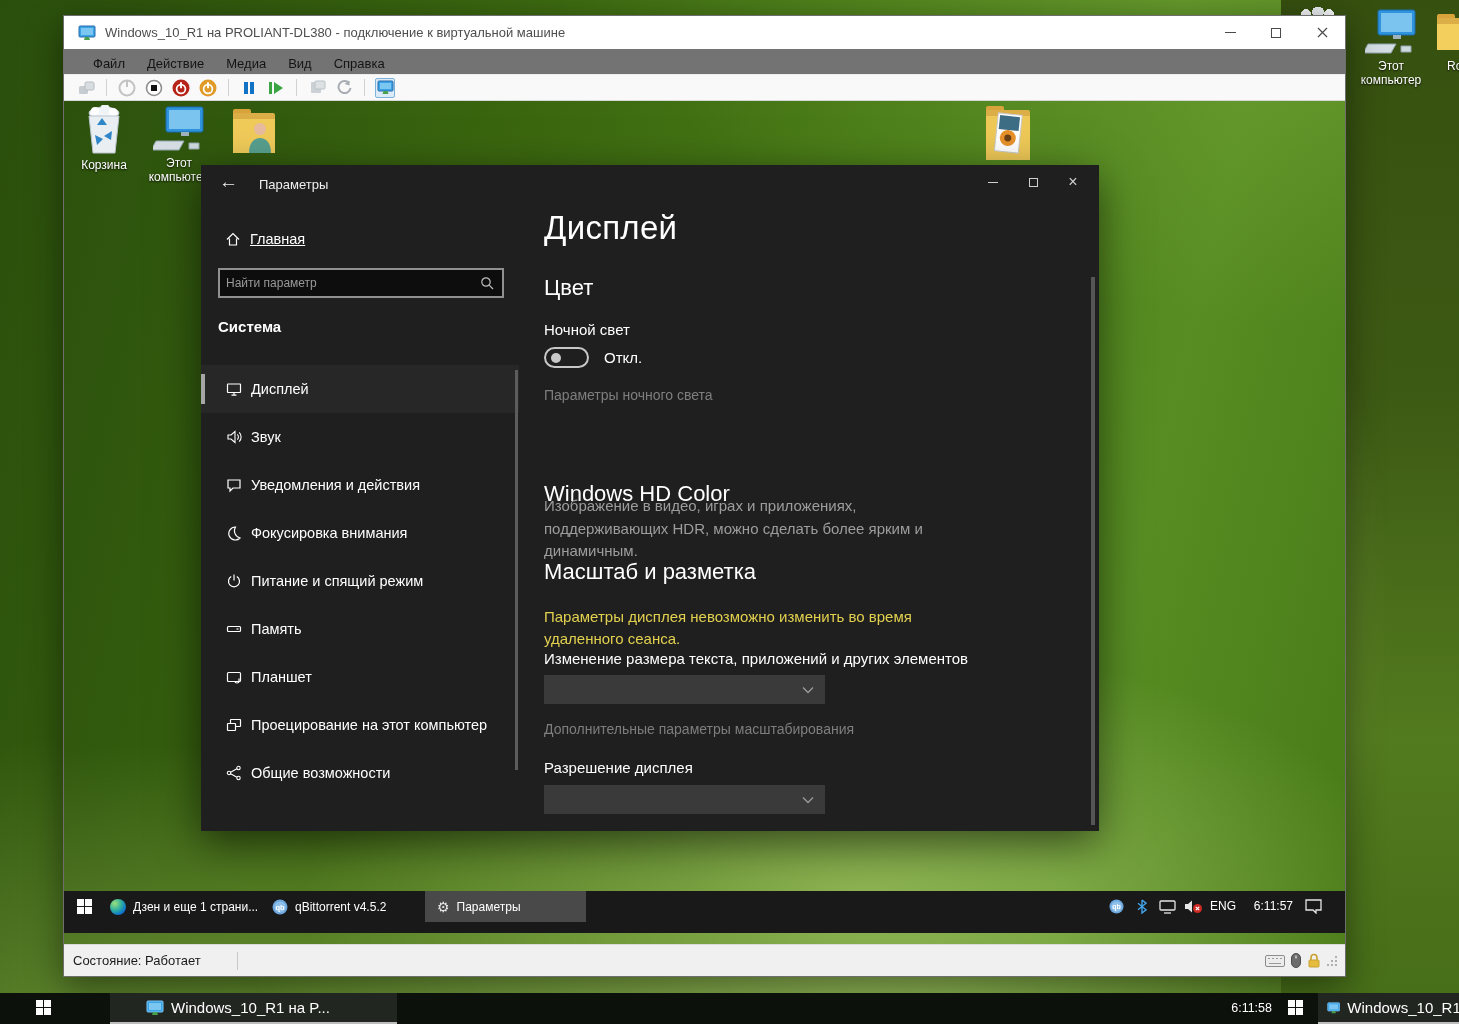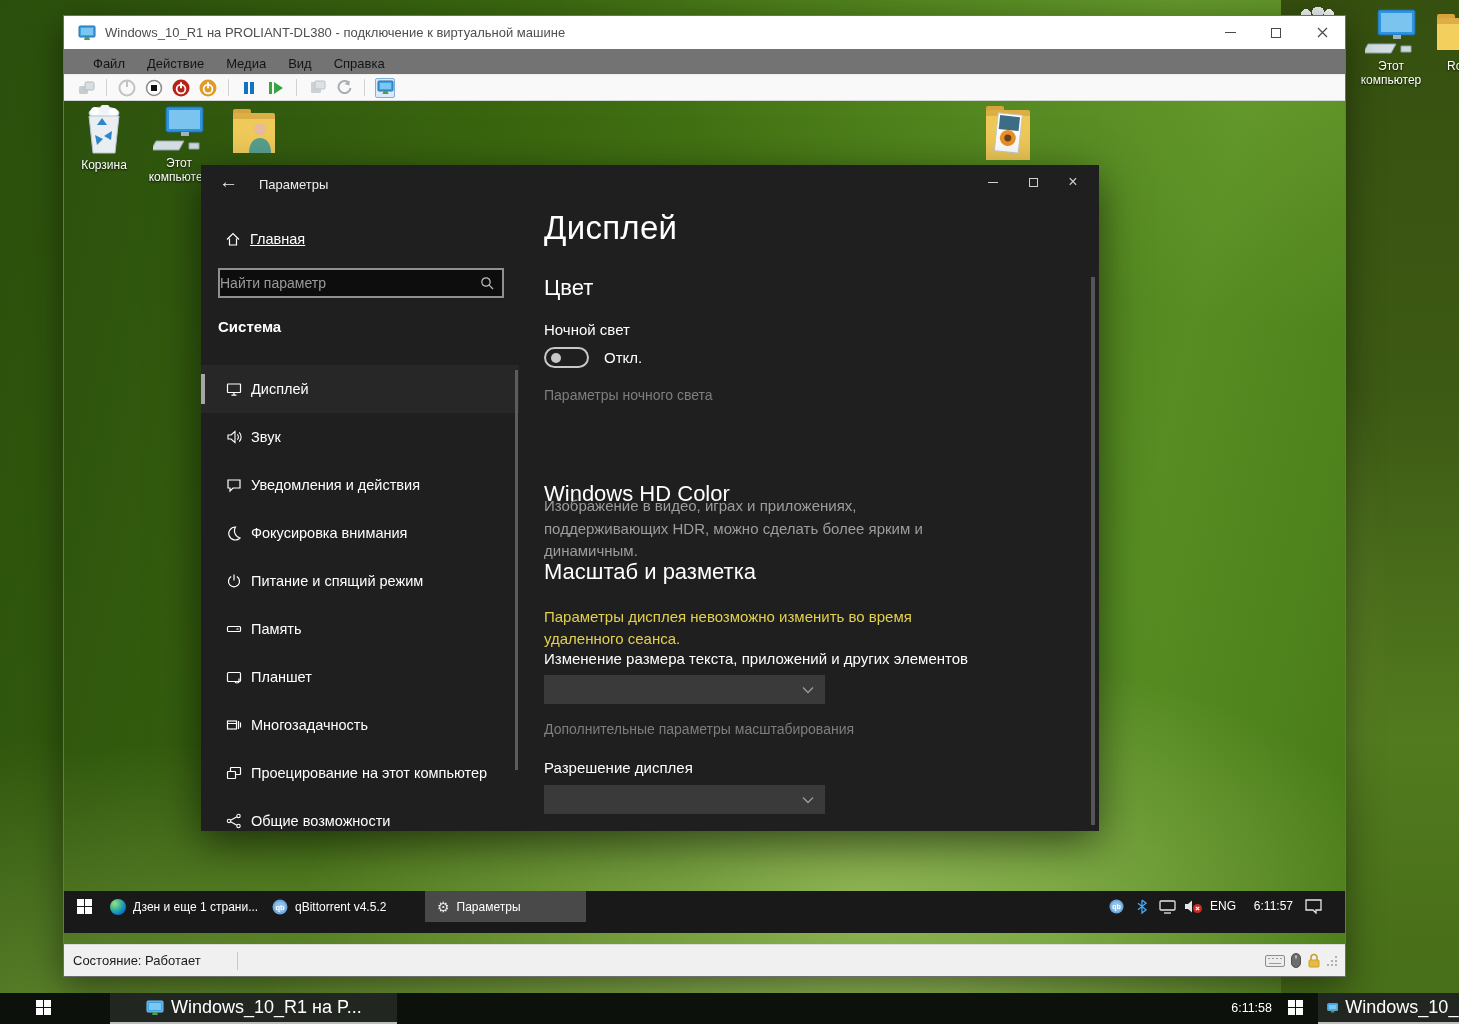--- a/index.html
+++ b/index.html
@@ -63,21 +63,21 @@
   .s-cap { width:40px; height:26px; display:flex; align-items:center; justify-content:center; }
   .s-cap-min i { display:block; width:10px; height:1px; background:#cfcfcf; }
   .s-cap-max i { display:block; width:9px; height:9px; border:1px solid #cfcfcf; }
   .s-cap-close { color:#cfcfcf; font-size:16px; line-height:1; }
 
   .s-home { position:absolute; left:0; top:56px; width:318px; height:36px; display:flex; align-items:center; padding-left:24px; }
   .s-home .lbl { margin-left:9px; font-size:14.5px;text-decoration:underline; }
   .s-search { position:absolute; left:17px; top:103px; width:286px; height:30px;
     background:#0d0d0d; border:2px solid #909090; display:flex; align-items:center; }
   .s-search input { flex:1; background:transparent; border:0; outline:none; color:#e8e8e8;
-    font-size:14px; padding:0 0; font-family:inherit; }
+    font-size:12px; padding:0 6px; font-family:inherit; }
   .s-search input::placeholder { color:#9a9a9a; }
   .s-search .mag { margin-right:8px; }
   .s-section { position:absolute; left:17px; top:153px; font-size:15px; font-weight:bold; }
 
   .s-nav { position:absolute; left:0; top:200px; width:318px; }
   .s-item { position:relative; height:48px; display:flex; align-items:center; padding-left:24px; font-size:14.5px; }
   .s-item .ic { width:17px; display:flex; justify-content:center; }
   .s-item .lbl { margin-left:9px; white-space:nowrap; }
   .s-item.selected { background:#272727; }
   .s-item.selected::before { content:""; position:absolute; left:0; top:9px; width:4px; height:30px; background:#a6a6a6; }
@@ -110,21 +110,21 @@
   
   .vm-status { position:absolute; left:0; bottom:0; width:1281px; height:32px; background:#f0f0f0;
     border-top:1px solid #dadada; display:flex; align-items:center;gap:24px; }
   .vm-status .stxt { font-size:13px; color:#1a1a1a; margin-left:9px; }
   .vm-status .ssep { width:1px; height:18px; background:#c9c9c9; margin-left:12px; }
   .status-right { position:absolute; right:7px; top:0; height:100%; display:flex; align-items:center; gap:6px; }
 
   
   .host-taskbar { position:absolute; left:0; top:993px; width:1459px; height:31px; background:#0d110c; }
   .host-item { position:absolute; top:0; height:31px; background:rgba(255,255,255,.09);
-    border-bottom:2px solid #bdbdbd; display:flex; align-items:center; color:#fff; font-size:18px; }
+    border-bottom:2px solid #bdbdbd; display:flex; align-items:center; color:#fff; font-size:15px; }
   .host-item .tlabel { margin-left:7px; white-space:nowrap; overflow:hidden; }
   .host-clock { position:absolute; top:0; height:31px; line-height:31px; color:#fff; font-size:12.5px; text-align:right; }
   .host-start { position:absolute; top:7px; }
 
   .recycle-peek { position:absolute; left:1296px; top:0; width:42px; height:16px;
     background: radial-gradient(8px 8px at 10px 14px,#f2f4f6 60%,transparent 61%),
                 radial-gradient(10px 9px at 22px 12px,#e9edf0 60%,transparent 61%),
                 radial-gradient(8px 8px at 33px 14px,#f5f7f8 60%,transparent 61%); }
 </style>
 </head>
@@ -394,29 +394,20 @@
               <svg width="16" height="16" viewBox="0 0 16 16">
                   <rect x="1.5" y="3.5" width="13" height="9" rx="1" fill="none" stroke="#fff" stroke-width="1.2"></rect>
                   <path d="M9 12.5 c0 2 4 2 4 0 v-3" fill="none" stroke="#fff" stroke-width="1.2"></path>
                 </svg>
             </span>
             <span class="lbl">Планшет</span>
           </div>
           <div class="s-item">
             <span class="ic">
               <svg width="16" height="16" viewBox="0 0 16 16">
-                  <rect x="1.5" y="4" width="9" height="8" fill="none" stroke="#fff" stroke-width="1.2"></rect>
-                  <path d="M12.5 4 v8 M14.5 5.5 v5 M1.5 6.5 h9" stroke="#fff" stroke-width="1.2"></path>
-                </svg>
-            </span>
-            <span class="lbl">Многозадачность</span>
-          </div>
-          <div class="s-item">
-            <span class="ic">
-              <svg width="16" height="16" viewBox="0 0 16 16">
                   <rect x="4.5" y="2.5" width="10" height="7" rx=".5" fill="none" stroke="#fff" stroke-width="1.2"></rect>
                   <rect x="1.5" y="6.5" width="8" height="7" rx=".5" fill="#1f1f1f" stroke="#fff" stroke-width="1.2"></rect>
                 </svg>
             </span>
             <span class="lbl">Проецирование на этот компьютер</span>
           </div>
           <div class="s-item">
             <span class="ic">
               <svg width="16" height="16" viewBox="0 0 16 16">
                   <circle cx="3" cy="8" r="1.7" fill="none" stroke="#fff" stroke-width="1.1"></circle>

